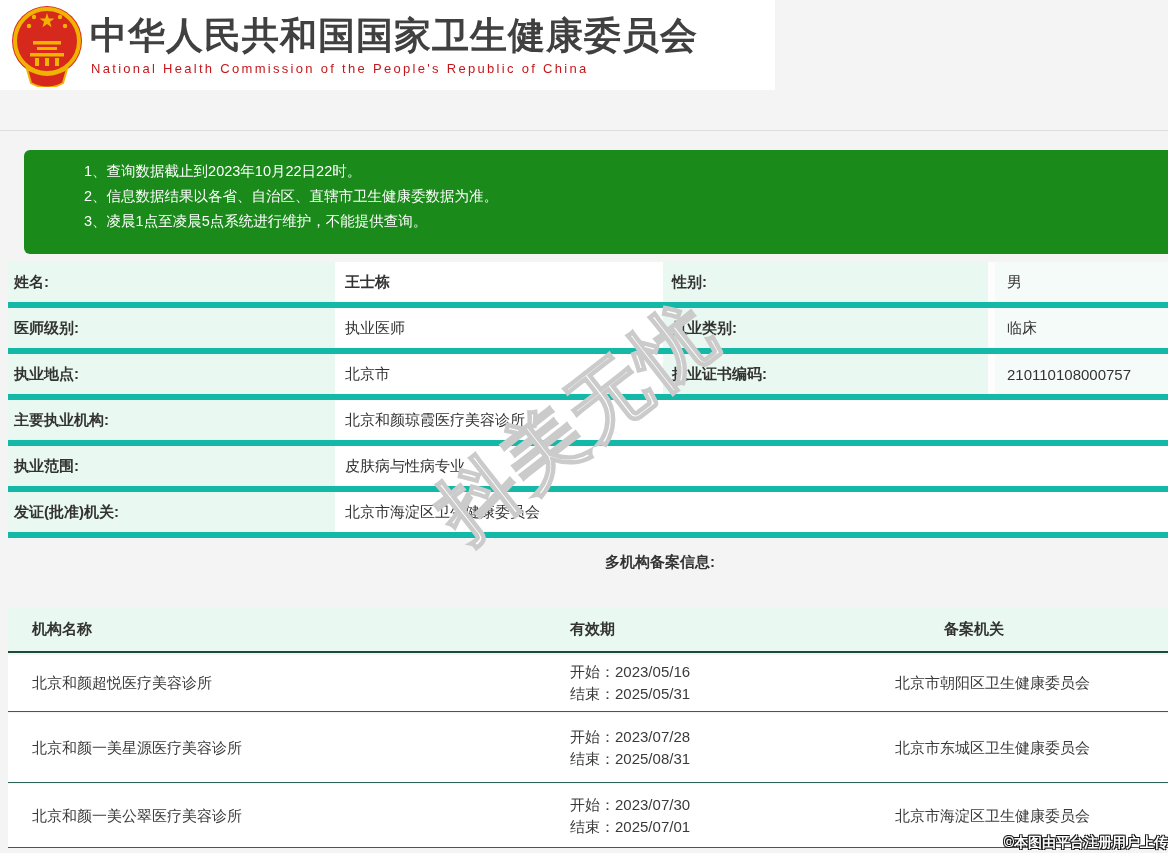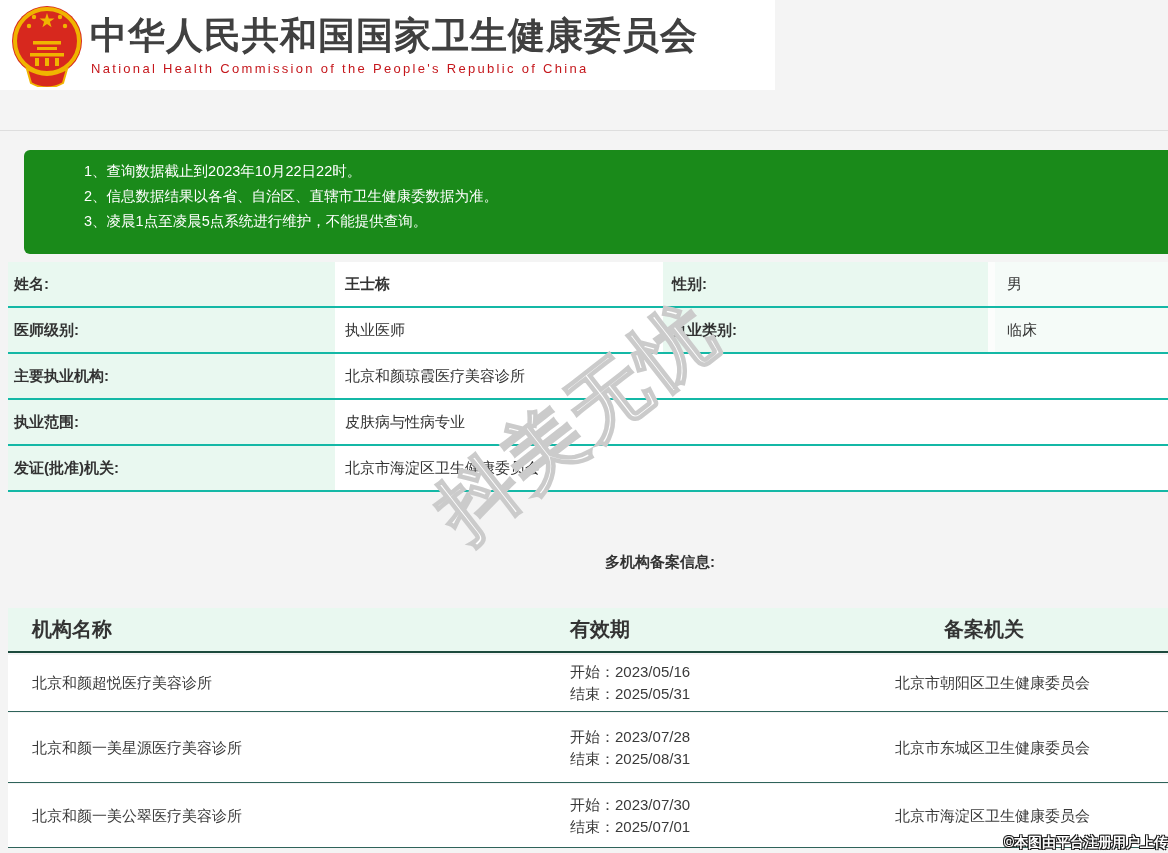--- a/index.html
+++ b/index.html
@@ -22,39 +22,39 @@
   }
   .top-divider { position:absolute; left:0; top:130px; width:1168px; height:1px; background:#dedede; }
   
   .notice {
     position:absolute; left:24px; top:150px; width:1144px; height:104px;
     background:#1a8a1a; border-radius:6px 0 0 6px;
     color:#ffffff; font-size:14.5px; line-height:25px; padding:9px 10px 0 60px;
   }
   
   .itable { position:absolute; left:8px; top:262px; width:1160px; }
-  .irow { position:relative; height:46px; border-bottom:2px solid #14b8a6; background:#c4b5fd; }
+  .irow { position:relative; height:46px; border-bottom:6px solid #14b8a6; background:#c4b5fd; }
   .cell { position:absolute; top:0; bottom:0; display:flex; align-items:center; font-size:15px; color:#333; }
   .c-l1 { left:0; width:327px; background:#e9f8f0; padding-left:6px; font-weight:bold; }
   .c-v1 { left:327px; width:328px; background:#ffffff; padding-left:10px; }
   .c-l2 { left:655px; width:325px; background:#e9f8f0; padding-left:9px; font-weight:bold; }
   .c-gap { left:980px; width:7px; background:#fcfdfc; position:absolute; top:0; bottom:0; }
   .c-v2 { left:987px; right:0; background:#f5fbf8; padding-left:12px; }
   .c-vwide { left:327px; right:0; background:#ffffff; padding-left:10px; }
   .bold { font-weight:bold; }
   
   .section-heading {
     position:absolute; left:0; top:553px; width:1320px; text-align:center;
     font-size:15px; font-weight:bold; color:#333;
   }
   .btable-head {
     position:absolute; left:8px; top:608px; width:1160px; height:45px;
     background:#e9f8f0; border-bottom:2px solid #1d4a3d;
   }
-  .bh { position:absolute; top:0; bottom:0; display:flex; align-items:center; font-size:20px; font-weight:bold; color:#333; }
+  .bh { position:absolute; top:0; bottom:0; display:flex; align-items:center; font-size:15px; font-weight:bold; color:#333; }
   .bh-org { left:24px; } .bh-validity { left:562px; } .bh-auth { left:936px; }
   .brow { position:absolute; left:8px; width:1160px; background:#ffffff; border-bottom:1px solid #2e635a; }
   .brow-0 { top:655px; height:57px; }
   .brow-1 { top:713px; height:70px; }
   .brow-2 { top:784px; height:64px; }
   .b-org, .b-auth, .b-validity { position:absolute; top:50%; transform:translateY(-50%); font-size:15px; color:#3a3a3a; }
   .b-org { left:24px; } .b-validity { left:562px; line-height:22px; } .b-auth { left:887px; }
   
   .watermark {
     position:absolute; left:368px; top:370px; width:420px; text-align:center;
@@ -116,20 +116,27 @@
     </div>
 
     <div class="irow">
       <div class="cell c-l1">医师级别:</div>
       <div class="cell c-v1">执业医师</div>
       <div class="cell c-l2">执业类别:</div>
       <div class="c-gap"></div>
       <div class="cell c-v2">临床</div>
     </div>
 
+    <div class="irow">
+      <div class="cell c-l1">执业地点:</div>
+      <div class="cell c-v1">北京市</div>
+      <div class="cell c-l2">执业证书编码:</div>
+      <div class="c-gap"></div>
+      <div class="cell c-v2">210110108000757</div>
+    </div>
 
     <div class="irow">
       <div class="cell c-l1">主要执业机构:</div>
       <div class="cell c-vwide">北京和颜琼霞医疗美容诊所</div>
     </div>
 
     <div class="irow">
       <div class="cell c-l1">执业范围:</div>
       <div class="cell c-vwide">皮肤病与性病专业</div>
     </div>

